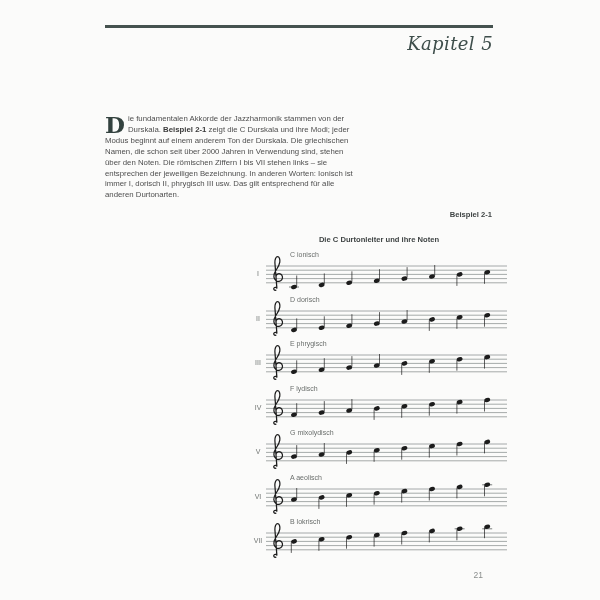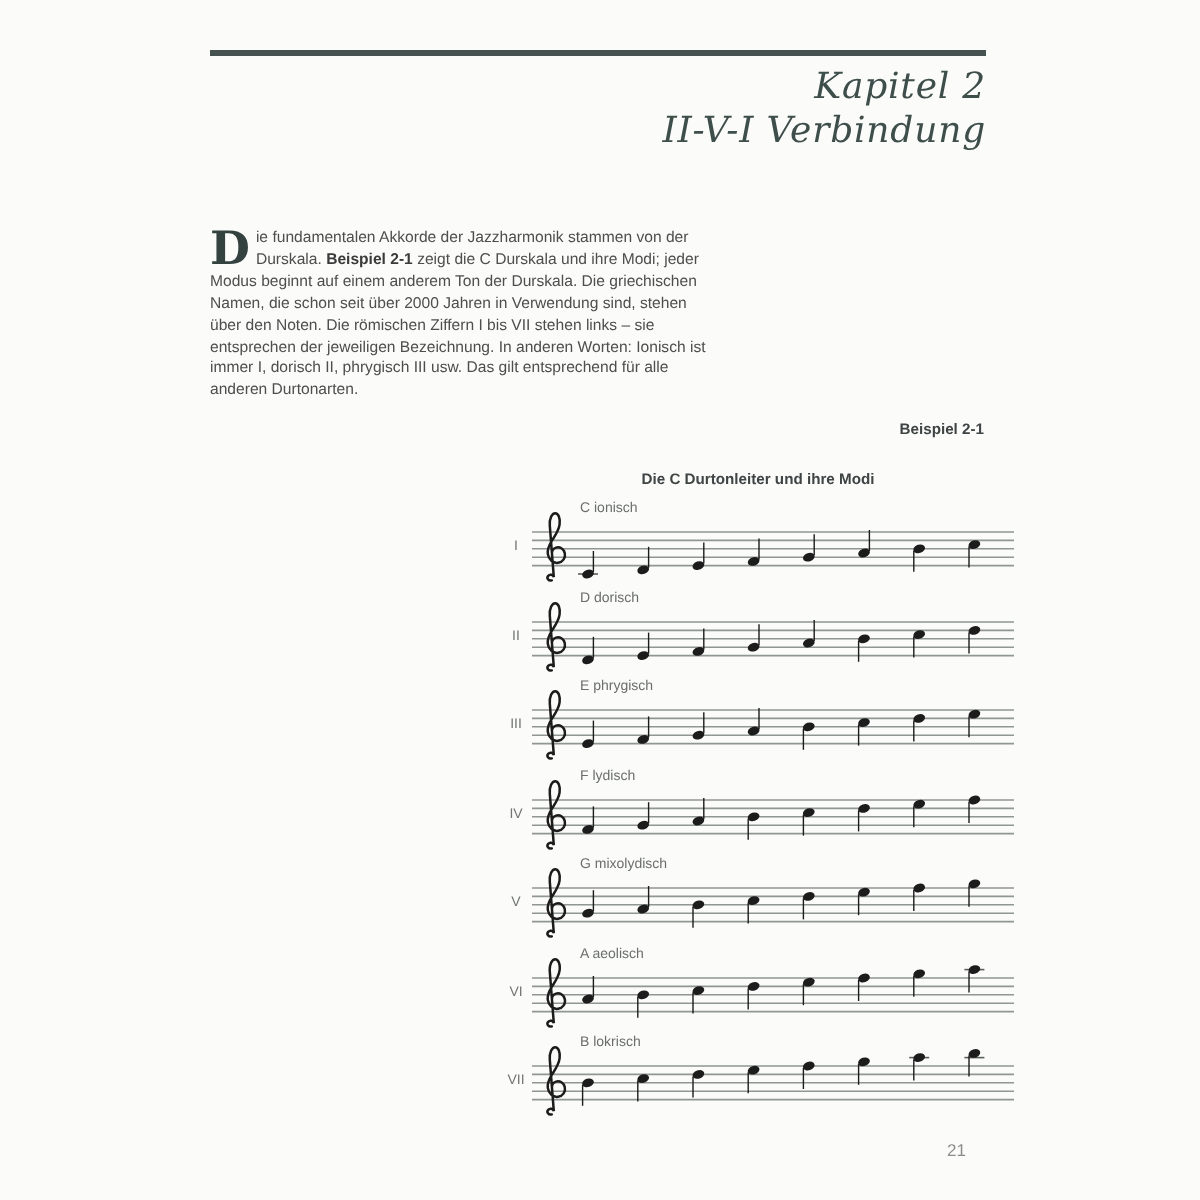--- a/index.html
+++ b/index.html
@@ -69,31 +69,30 @@
   }
 </style>
 </head>
 <body>
 
 <div class="page">
 
   <div class="rule"></div>
 
   <div class="heading">
-    <div>Kapitel 2</div>
-    <div>II-V-I Verbindung</div>
+    <div>Kapitel 5</div>
   </div>
 
   <div class="intro">
     <span class="dropcap">D</span><span>ie fundamentalen Akkorde der Jazzharmonik stammen von der Durskala. </span><b>Beispiel 2-1</b><span> zeigt die C Durskala und ihre Modi; jeder Modus beginnt auf einem anderem Ton der Durskala. Die griechischen Namen, die schon seit über 2000 Jahren in Verwendung sind, stehen über den Noten. Die römischen Ziffern I bis VII stehen links – sie entsprechen der jeweiligen Bezeichnung. In anderen Worten: Ionisch ist immer I, dorisch II, phrygisch III usw. Das gilt entsprechend für alle anderen Durtonarten.</span>
   </div>
 
   <div class="example-label">Beispiel 2-1</div>
 
-  <div class="figure-title">Die C Durtonleiter und ihre Modi</div>
+  <div class="figure-title">Die C Durtonleiter und ihre Noten</div>
 
   <div class="systems" id="systems">
       <div class="system" style="top: 250px;">
         <span class="numeral">I</span>
         <span class="mode-label">C ionisch</span>
         <svg width="258" height="48">
           <line x1="16" x2="257" y1="14" y2="14" stroke="#8f9694" stroke-width="0.8"></line>
           <line x1="16" x2="257" y1="18.2" y2="18.2" stroke="#8f9694" stroke-width="0.8"></line>
           <line x1="16" x2="257" y1="22.4" y2="22.4" stroke="#8f9694" stroke-width="0.8"></line>
           <line x1="16" x2="257" y1="26.6" y2="26.6" stroke="#8f9694" stroke-width="0.8"></line>

